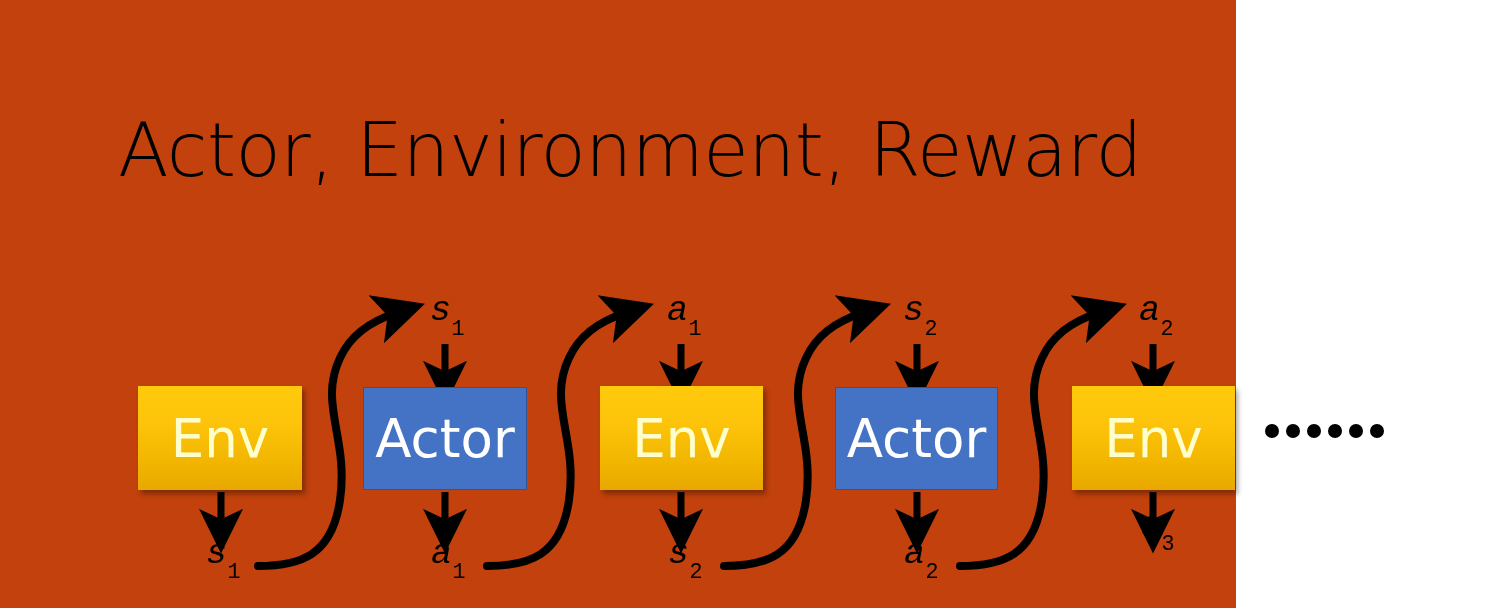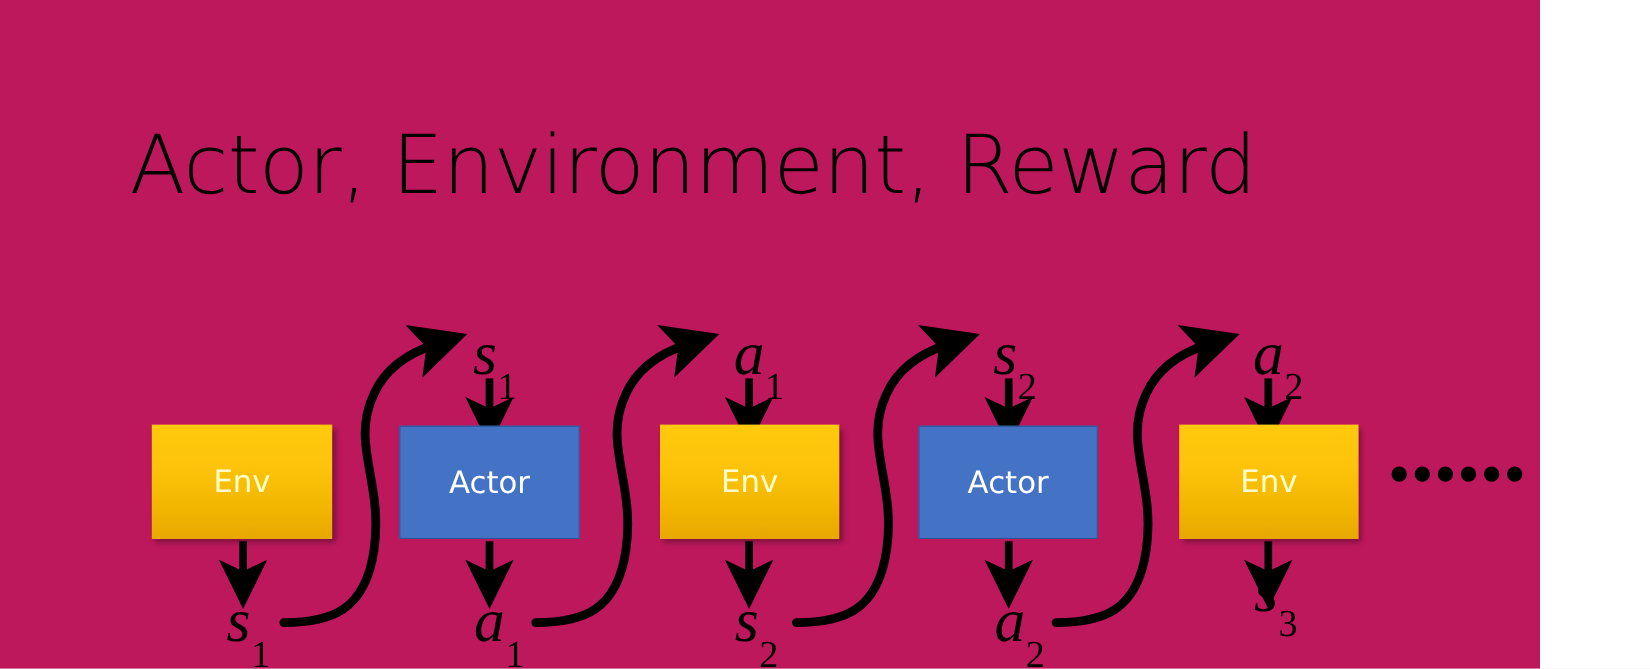--- a/index.html
+++ b/index.html
@@ -13,23 +13,23 @@
     height: 608px;
     position: relative;
     overflow: hidden;
     font-family: "Liberation Sans", sans-serif;
     background: #ffffff;
   }
 
   #slide {
     position: absolute;
     left: 0; top: 0;
-    width: 1400px;
-    height: 608px;
-    background: #be185d;
+    width: 1236px;
+    height: 608px;
+    background: #c2410c;
   }
 
   
   #slide-title {
     position: absolute;
     left: 118px;
     top: 113px;
     font-family: "DejaVu Sans", "Liberation Sans", sans-serif;
     font-size: 74px;
     font-weight: 300;
@@ -48,21 +48,21 @@
   }
 
   .node {
     position: absolute;
     display: flex;
     align-items: center;
     justify-content: center;
     box-sizing: border-box;
     font-family: "DejaVu Sans", "Liberation Sans", sans-serif;
     font-weight: 400;
-    font-size: 28px;
+    font-size: 53px;
     line-height: 1;
     user-select: none;
   }
 
   .node-env {
     background: linear-gradient(to bottom, #FFC90C 0%, #FCC30A 38%, #F2B600 72%, #E8A800 100%);
     color: #FFFFCC;
     box-shadow: 3px 4px 5px rgba(0,0,0,0.34);
     border: 0;
   }
@@ -71,23 +71,23 @@
     background: #4472C4;
     color: #FFFFFF;
     border: 1.5px solid #2F5597;
     box-shadow: none;
     text-align: center;
   }
 
   
   .mlabel {
     position: absolute;
-    font-family: Liberation Serif, serif;
+    font-family: Liberation Mono, monospace;
     font-style: italic;
-    font-size: 56px;
+    font-size: 35px;
     color: #000000;
     white-space: nowrap;
     line-height: 1;
     user-select: none;
   }
   .mlabel sub {
     font-style: normal;
     font-size: 0.62em;
     line-height: 0;
     position: relative;

